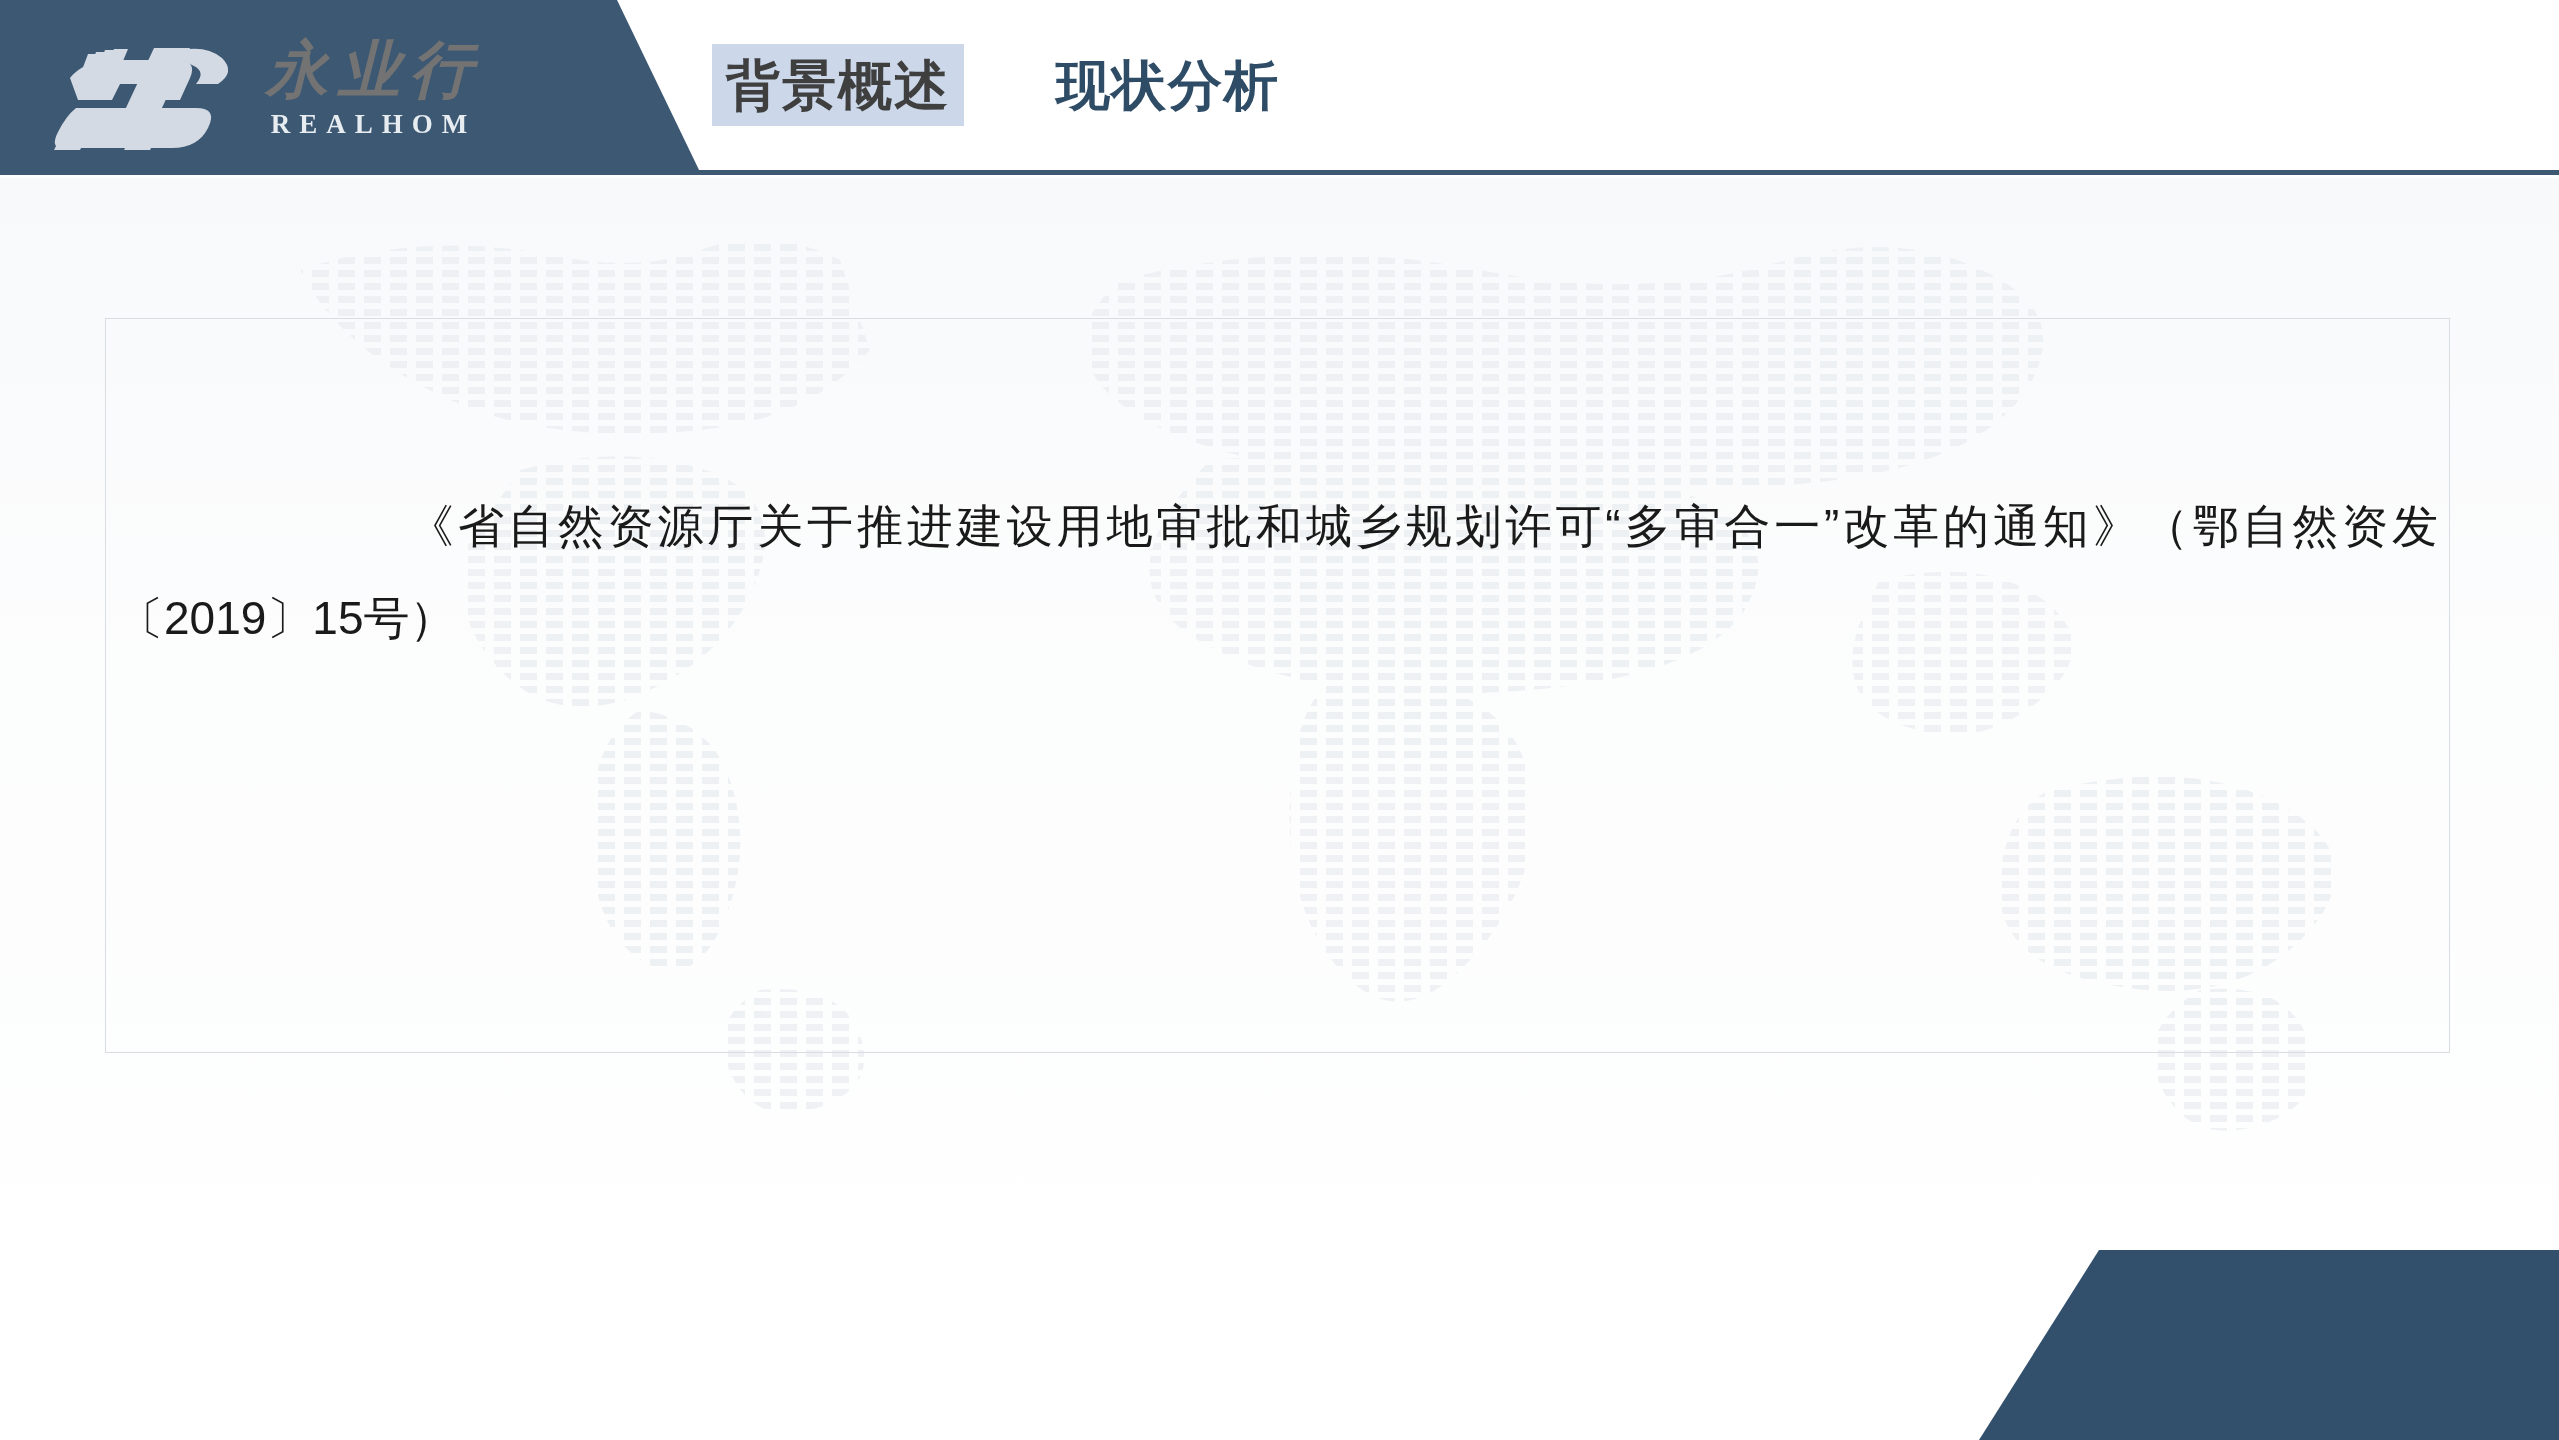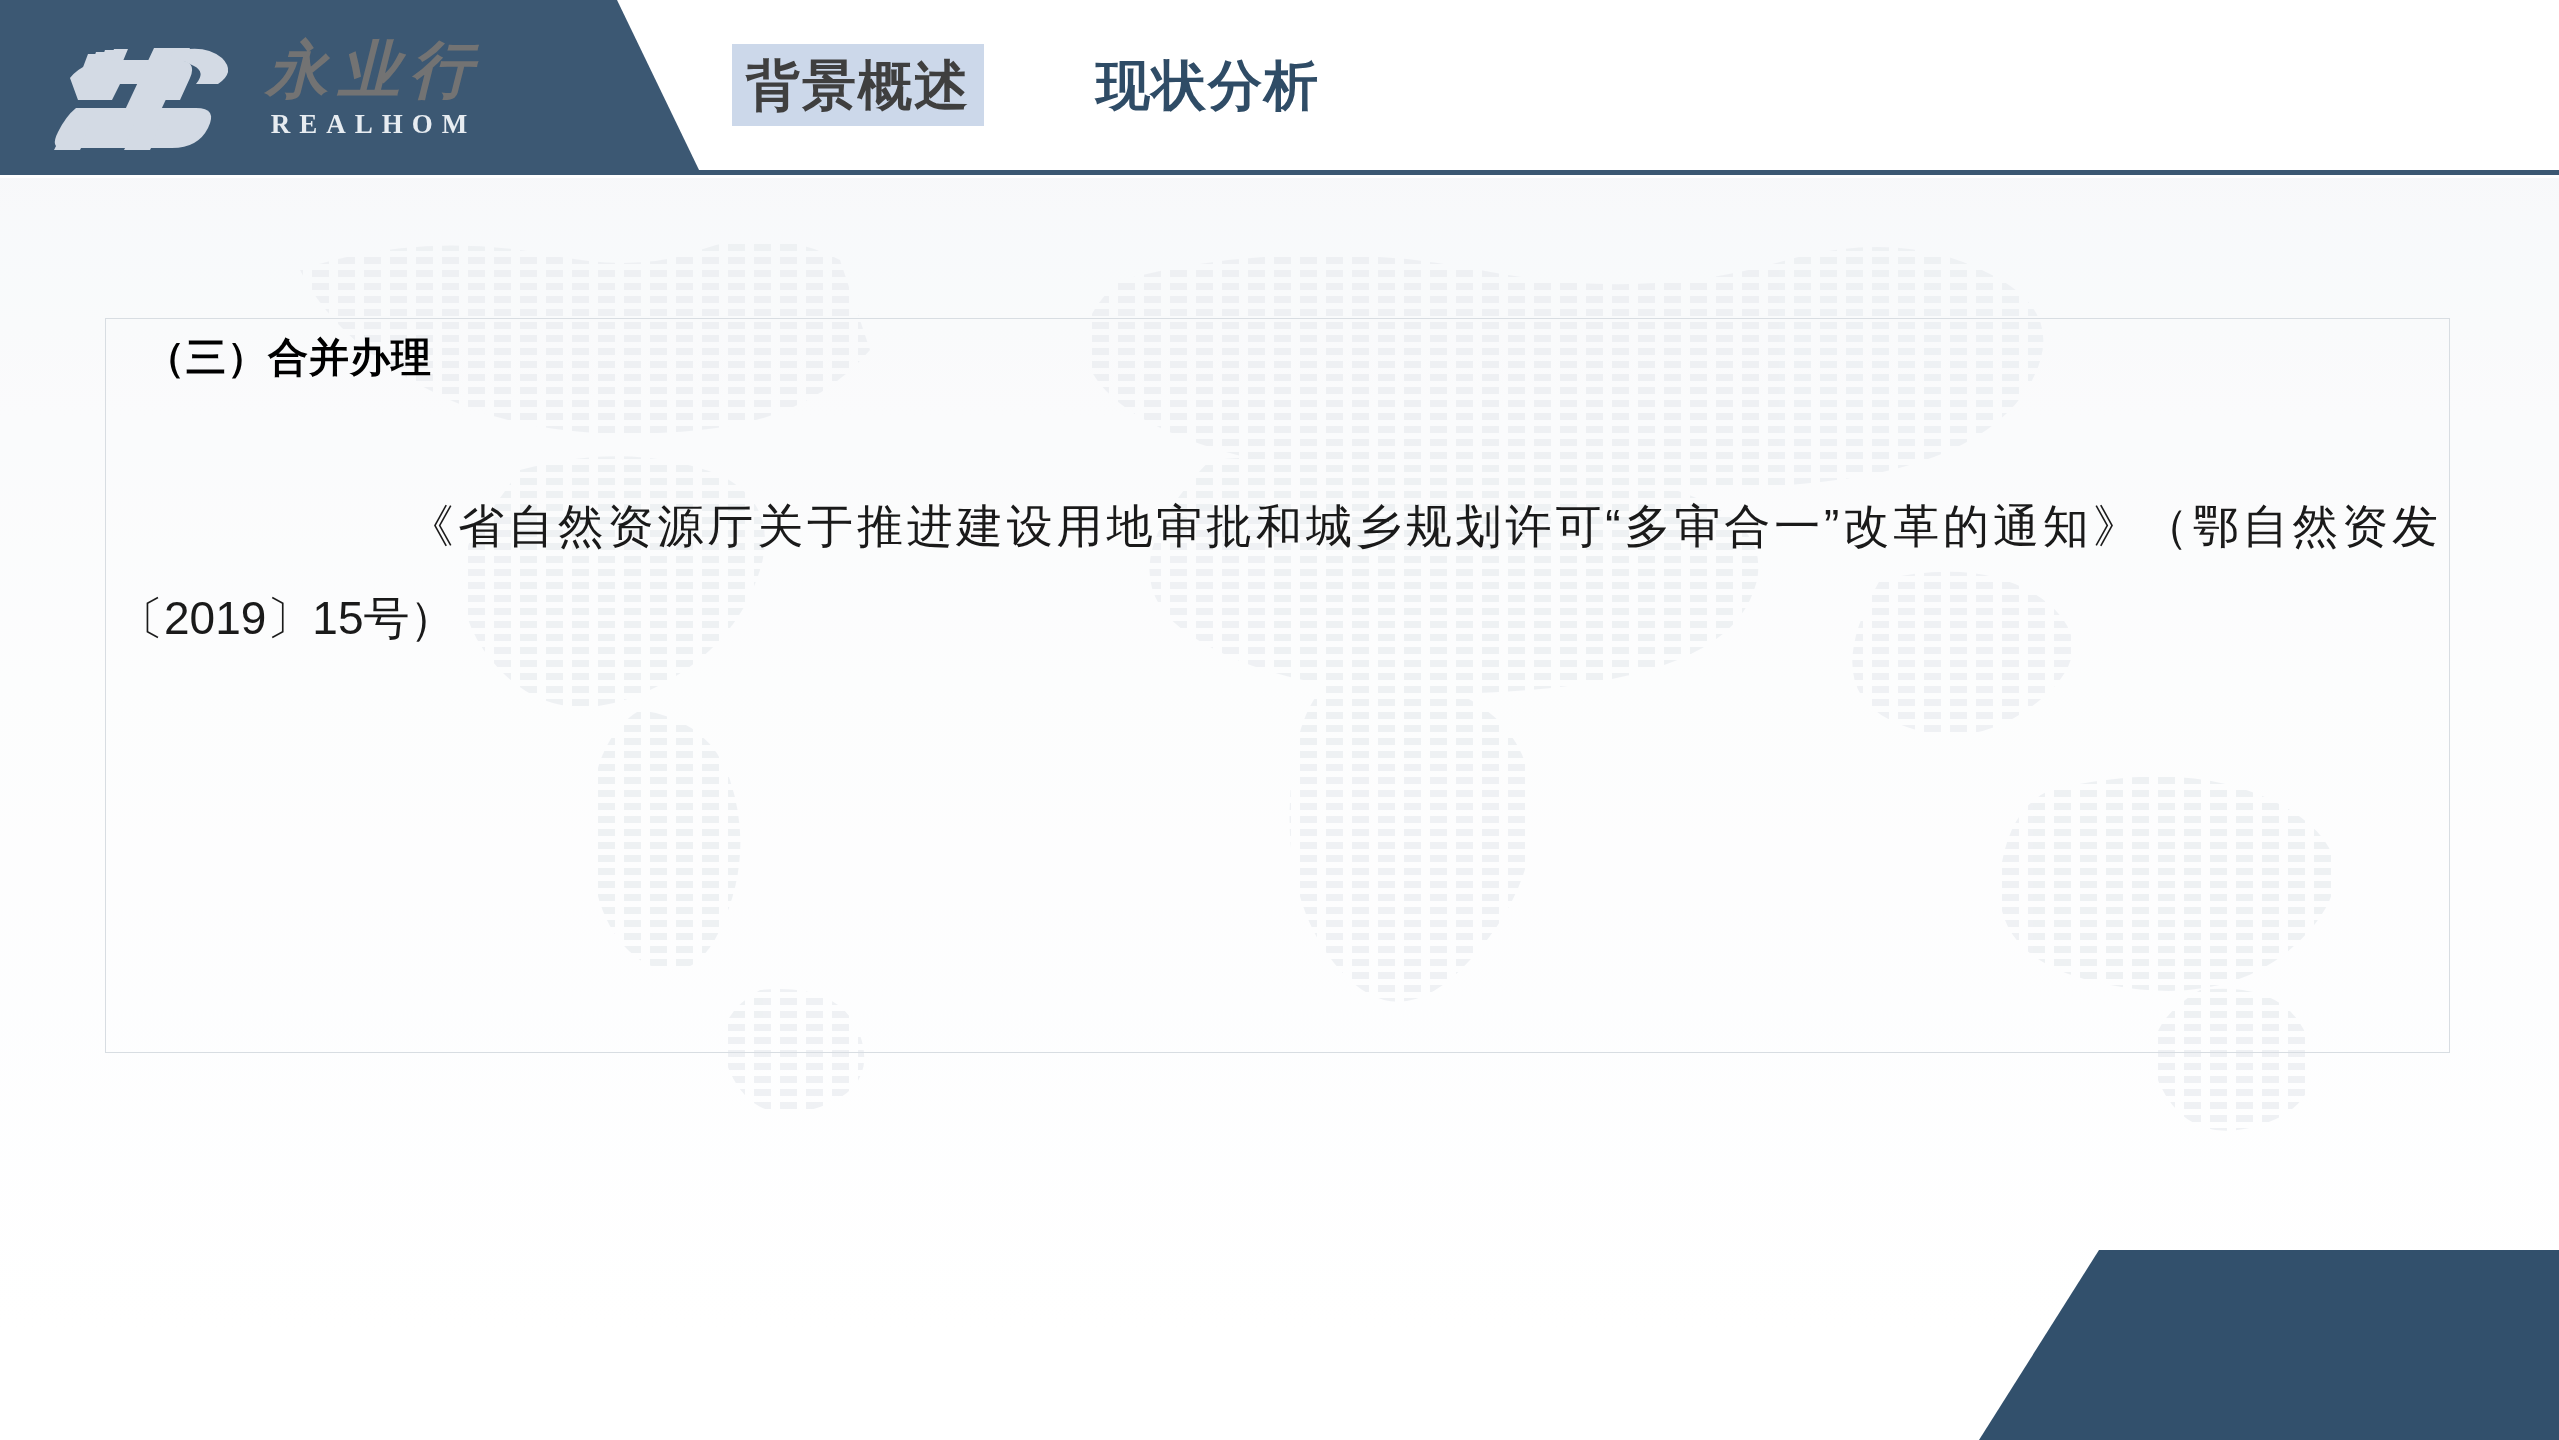--- a/index.html
+++ b/index.html
@@ -101,21 +101,20 @@
     padding-left: 12px;
   }
   .navtab {
     font-size: 54px;
     font-weight: bold;
     color: #2f4c66;
     letter-spacing: 2px;
     padding: 10px 14px;
     white-space: nowrap;
     line-height: 1.15;
-    margin-left: 20px;
   }
   .navtab.active {
     background: #ccd8ea;
     color: #3f3f3f;
   }
 
   
   .content-box {
     position: absolute;
     left: 105px;
@@ -224,21 +223,20 @@
     </div>
 
     <div class="navtabs">
       <div class="navtab active">背景概述</div>
       <div class="navtab">现状分析</div>
     </div>
 
     <div class="header-underline"></div>
   </div>
 
-  <div class="section-heading">（三）合并办理</div>
 
   <div class="content-box"></div>
 
   <div class="body-text">
     <p class="para deep-indent">《省自然资源厅关于推进建设用地审批和城乡规划许可“多审合一”改革的通知》（鄂自然资发〔2019〕15号）</p>
   </div>
 
   <svg class="corner-shape" viewBox="0 0 580 190" preserveAspectRatio="none" aria-hidden="true">
     <polygon points="120,0 580,0 580,190 0,190" fill="#32506c"></polygon>
   </svg>

